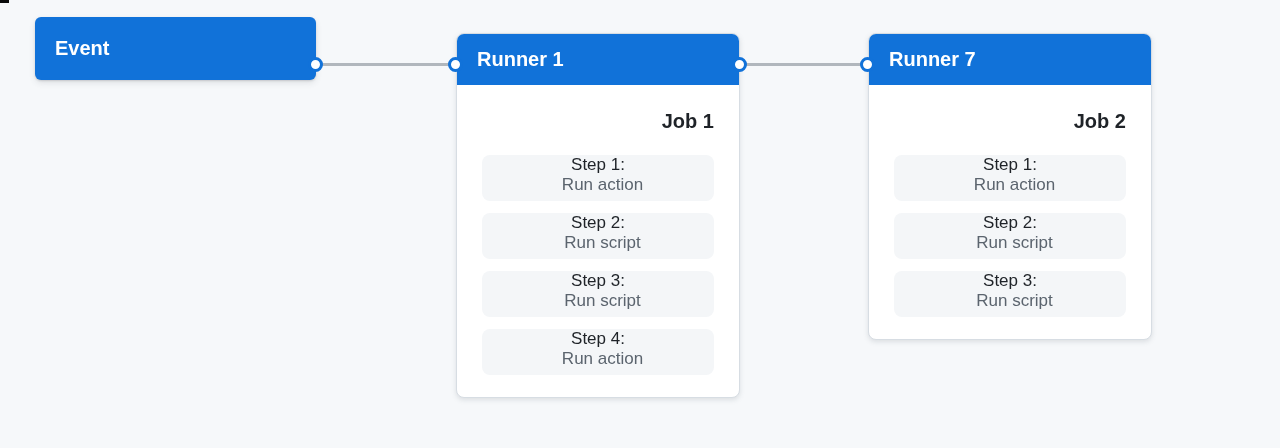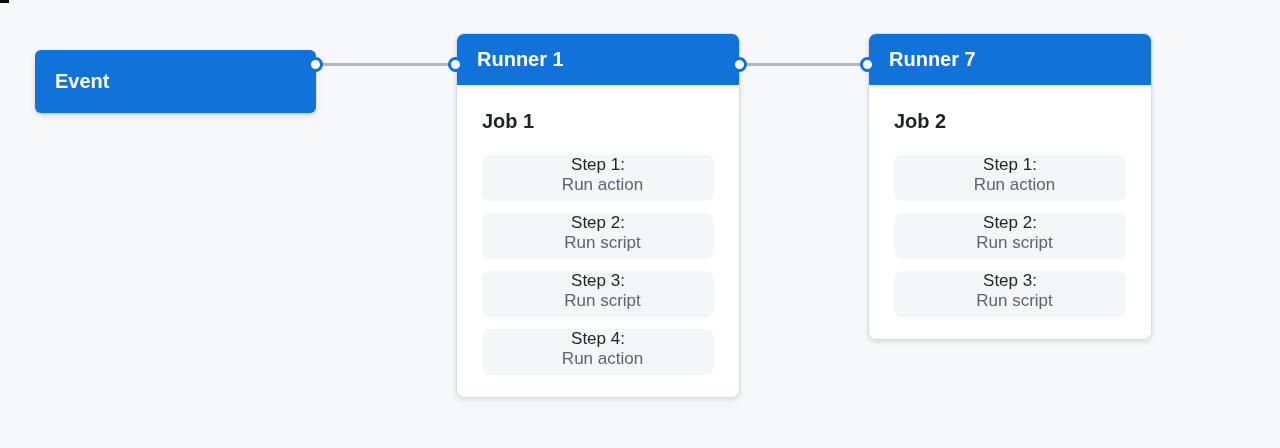--- a/index.html
+++ b/index.html
@@ -13,21 +13,21 @@
     overflow: hidden;
   }
   .artifact {
     position: absolute;
     left: 0; top: 0;
     width: 9px; height: 3px;
     background: #0a0a0a;
   }
   .event-node {
     position: absolute;
-    left: 35px; top: 50px;
+    left: 35px; top: 17px;
     width: 281px; height: 63px;
     background: var(--accent-blue, #1172d9);
     border-radius: 6px;
     display: flex;
     align-items: center;
     padding: 0 20px;
     color: var(--header-text, #ffffff);
     font-size: 20px;
     font-weight: bold;
     box-shadow: 0 1px 2px rgba(31,35,40,0.15), 0 3px 6px rgba(66,74,83,0.12);
@@ -68,21 +68,21 @@
     height: 51px;
     background: var(--accent-blue, #1172d9);
     border-radius: 7px 7px 0 0;
     display: flex;
     align-items: center;
     padding: 0 20px;
     color: var(--header-text, #ffffff);
     font-size: 20px;
     font-weight: bold;
   }
-  .card-body { padding: 0 25px 22px; }
+  .card-body { padding: 0 25px 22px; text-align: right; }
   .job-label {
     font-size: 20px;
     font-weight: bold;
     color: var(--job-text, #1f2328);
     line-height: 32px;
     padding: 20px 0 18px;
   }
   .step {
     height: 46px;
     border-radius: 8px;

